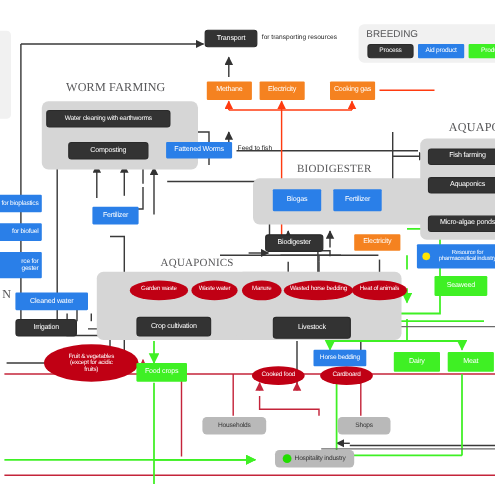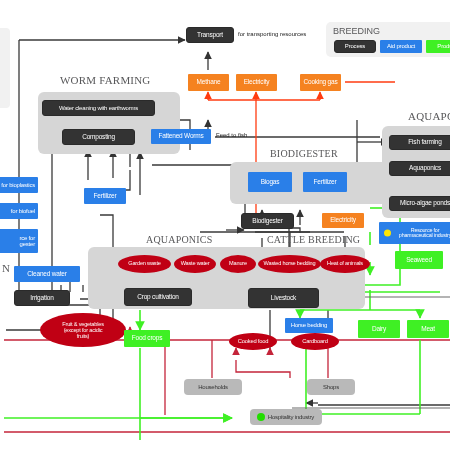--- a/index.html
+++ b/index.html
@@ -175,21 +175,20 @@
 
   <div class="groupbox" style="left:38px;top:92px;width:142px;height:62px;"></div>
   <div class="groupbox" style="left:230px;top:162px;width:160px;height:42px;"></div>
   <div class="groupbox" style="left:88px;top:247px;width:180px;height:62px;"></div>
   <div class="groupbox" style="left:215px;top:247px;width:150px;height:62px;"></div>
   <div class="groupbox" style="left:382px;top:126px;width:90px;height:92px;"></div>
 
   <div class="grouptitle" style="left:60px;top:74px;font-size:11px;">WORM FARMING</div>
   <div class="grouptitle" style="left:270px;top:148px;font-size:10px;">BIODIGESTER</div>
   <div class="grouptitle" style="left:146px;top:234px;font-size:10px;">AQUAPONICS</div>
-  <div class="grouptitle" style="left:267px;top:234px;font-size:10px;">CATTLE BREEDING</div>
   <div class="grouptitle" style="left:408px;top:110px;font-size:11px;">AQUAPONICS</div>
   <div class="grouptitle" style="left:2px;top:262px;font-size:11px;">N</div>
 
   <div class="outerframe" style="left:18px;top:36px;width:1.5px;height:265px;border:none;"></div>
   <div class="edgebox" style="left:-18px;top:28px;width:28px;height:80px;"></div>
 
   <div class="legend" style="left:326px;top:22px;width:134px;height:35px;"></div>
   <div class="legend-title" style="left:333px;top:26px;font-size:9px;color:#58585a;">BREEDING</div>
   <div class="node proc" style="left:334px;top:40px;width:42px;height:13px;font-size:6px;">Process</div>
   <div class="node aid" style="left:380px;top:40px;width:42px;height:13px;font-size:6px;">Aid product</div>

